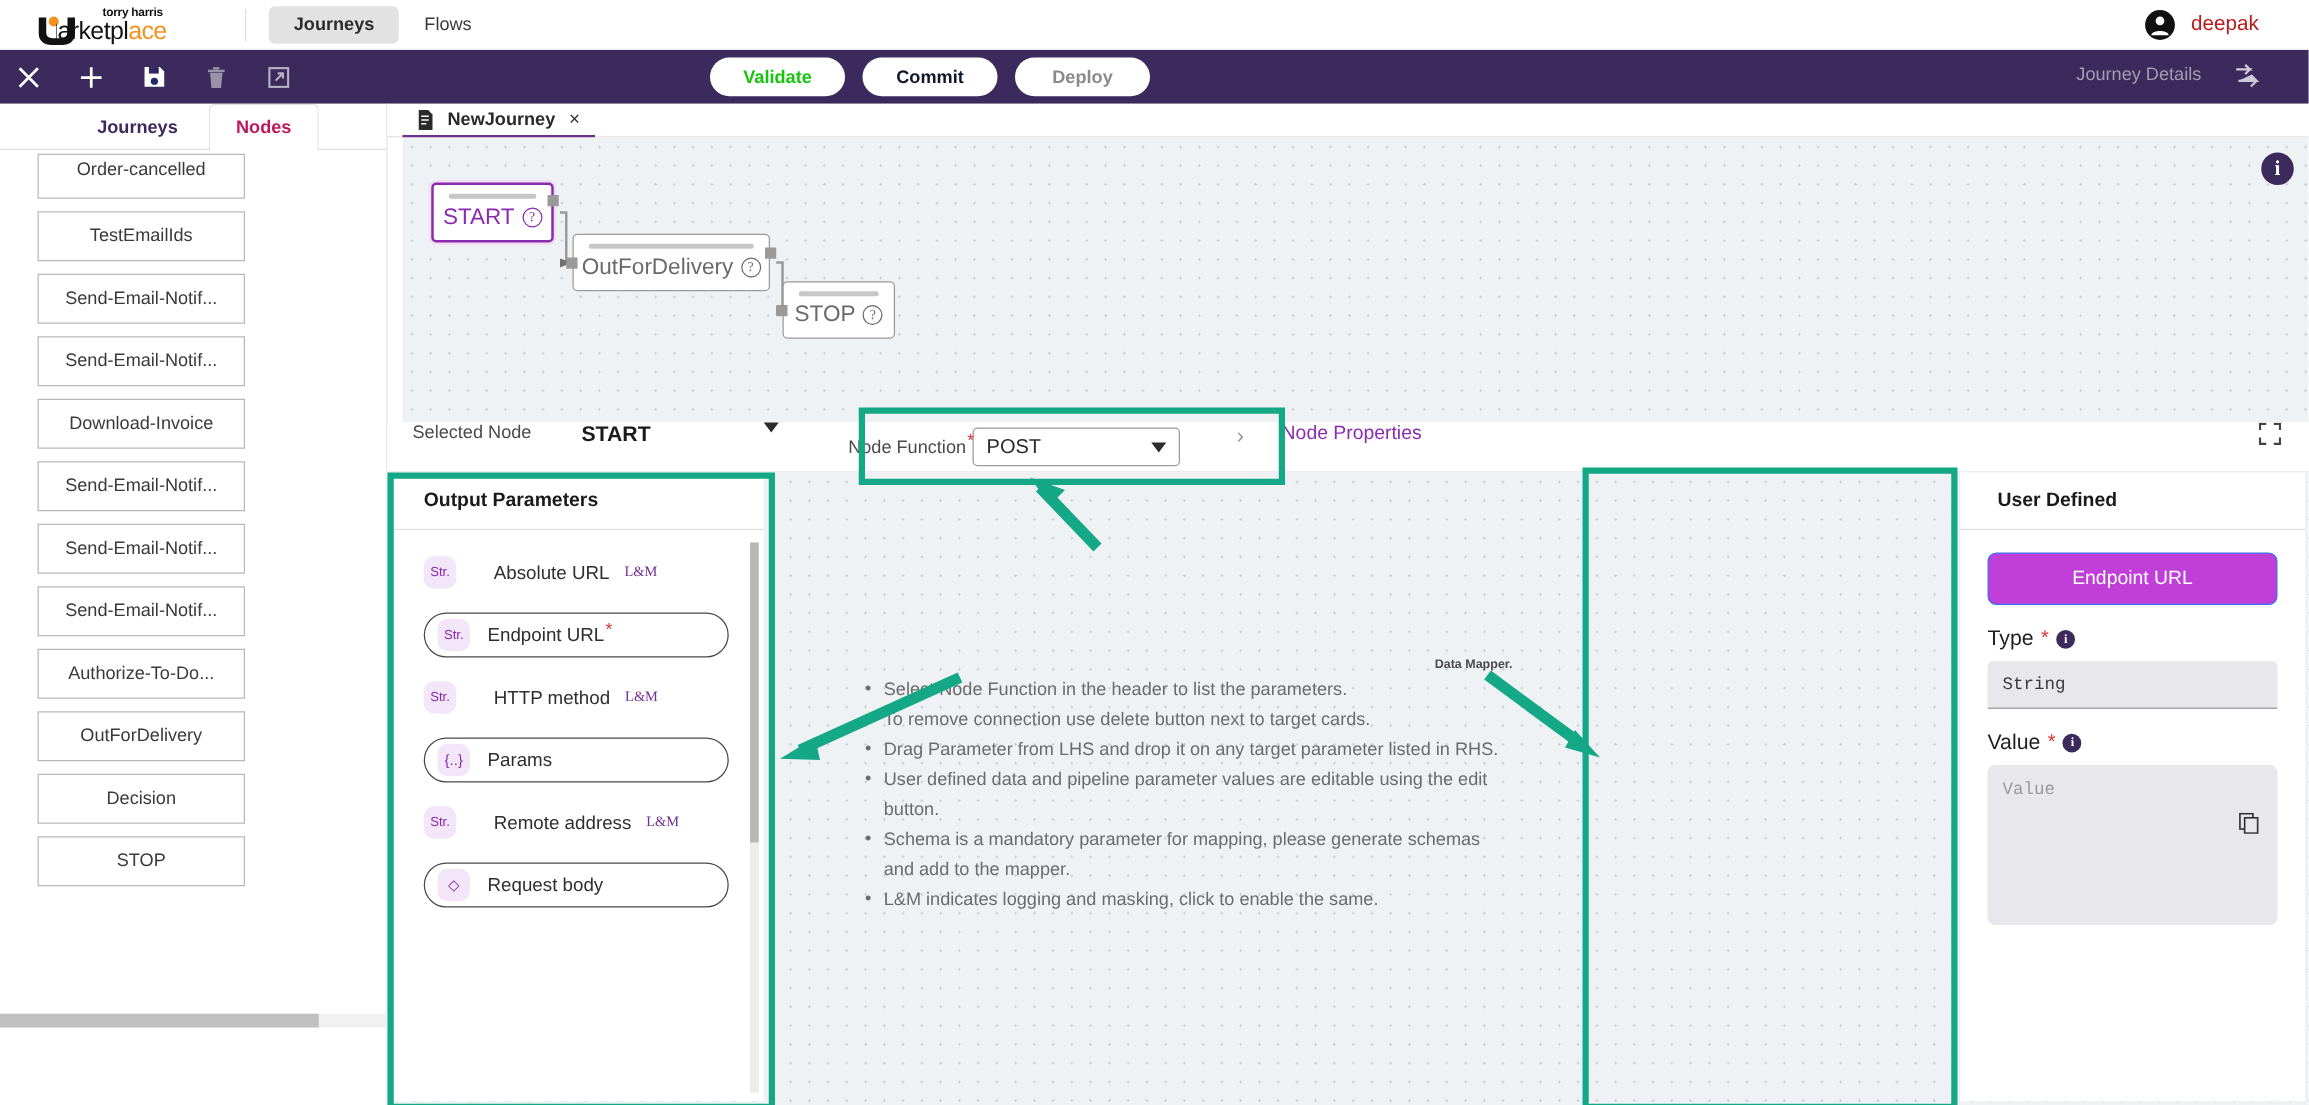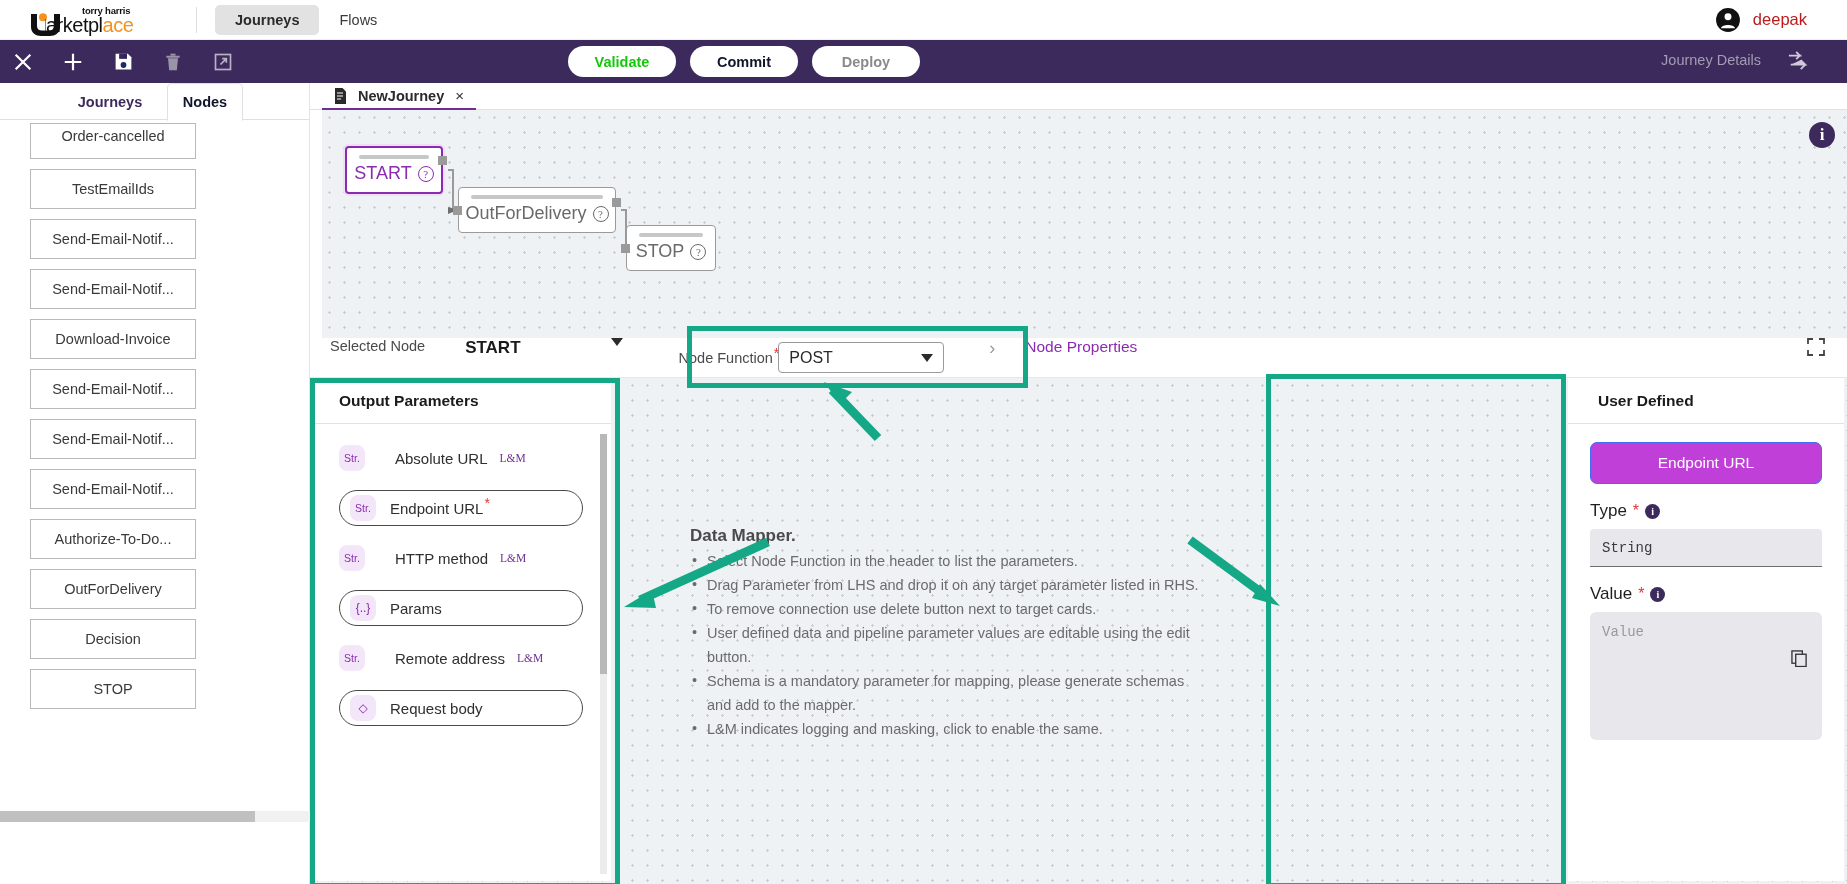--- a/index.html
+++ b/index.html
@@ -75,21 +75,21 @@
     position: absolute; left: 0; top: 83px; width: 310px; height: 801px;
     background: #fff; border-right: 1px solid #e4e4e4;
   }
   .side-tabs { position: relative; height: 37px; border-bottom: 1px solid #e0e0e0; }
   .side-tab {
     position: absolute; top: 0; height: 37px; display: flex; align-items: center;
     justify-content: center; font-size: 14.5px; font-weight: bold; cursor: pointer;
   }
   .side-tab.journeys { left: 55px; width: 110px; color: #3c2a5c; }
   .side-tab.nodes {
-    left: 167px; width: 76px; color: #0f172a; background: #fff;
+    left: 167px; width: 88px; color: #be185d; background: #fff;
     border: 1px solid #e0e0e0; border-bottom: 1px solid #fff;
     border-radius: 5px 5px 0 0; height: 38px;
   }
   .node-list {
     position: relative; padding-top: 3px; height: 620px; overflow: hidden;
   }
   .node-chip {
     width: 166px; margin-left: 30px; height: 40px; border: 1px solid #b9b9b9;
     display: flex; align-items: center; justify-content: center;
     font-size: 14.5px; color: #3a3a3a; margin-bottom: 10px; background: #fff;
@@ -229,21 +229,21 @@
     font-size: 11.5px; color: #6f2f8f; margin-left: 12px; cursor: pointer;
     font-family: "Liberation Serif", serif;
   }
   .lhs-vscroll {
     position: absolute; right: 4px; top: 56px; width: 7px; height: 440px; background: #ececec;
   }
   .lhs-vscroll i { display: block; width: 7px; height: 240px; background: #b8b8b8; cursor: pointer; }
 
   
   .instr { position: absolute; left: 380px; top: 148px; width: 520px; }
-  .instr-title { font-size: 17px; font-weight: bold; color: #4a4a4a; margin-bottom: 3px; }
+  .instr-title { font-size: 10px; font-weight: bold; color: #4a4a4a; margin-bottom: 3px; text-align: right; }
   .instr ul { list-style: none; }
   .instr li {
     font-size: 14.5px; color: #6b6b6b; line-height: 24px;
     position: relative; padding-left: 17px;
   }
   .instr li:before {
     content: "•"; position: absolute; left: 2px; top: -1px; color: #6b6b6b;
   }
 
   
@@ -510,22 +510,22 @@
       </div>
       <div class="lhs-vscroll">
         <i></i>
       </div>
     </div>
 
     <div class="instr">
       <div class="instr-title">Data Mapper.</div>
       <ul>
         <li>Select Node Function in the header to list the parameters.</li>
+        <li>To remove connection use delete button next to target cards.</li>
         <li>Drag Parameter from LHS and drop it on any target parameter listed in RHS.</li>
-        <li>To remove connection use delete button next to target cards.</li>
         <li>User defined data and pipeline parameter values are editable using the edit button.</li>
         <li>Schema is a mandatory parameter for mapping, please generate schemas and add to the mapper.</li>
         <li>L&amp;M indicates logging and masking, click to enable the same.</li>
       </ul>
     </div>
 
     <div class="panel rhs">
       <div class="panel-head">
         <span>User Defined</span>
       </div>

